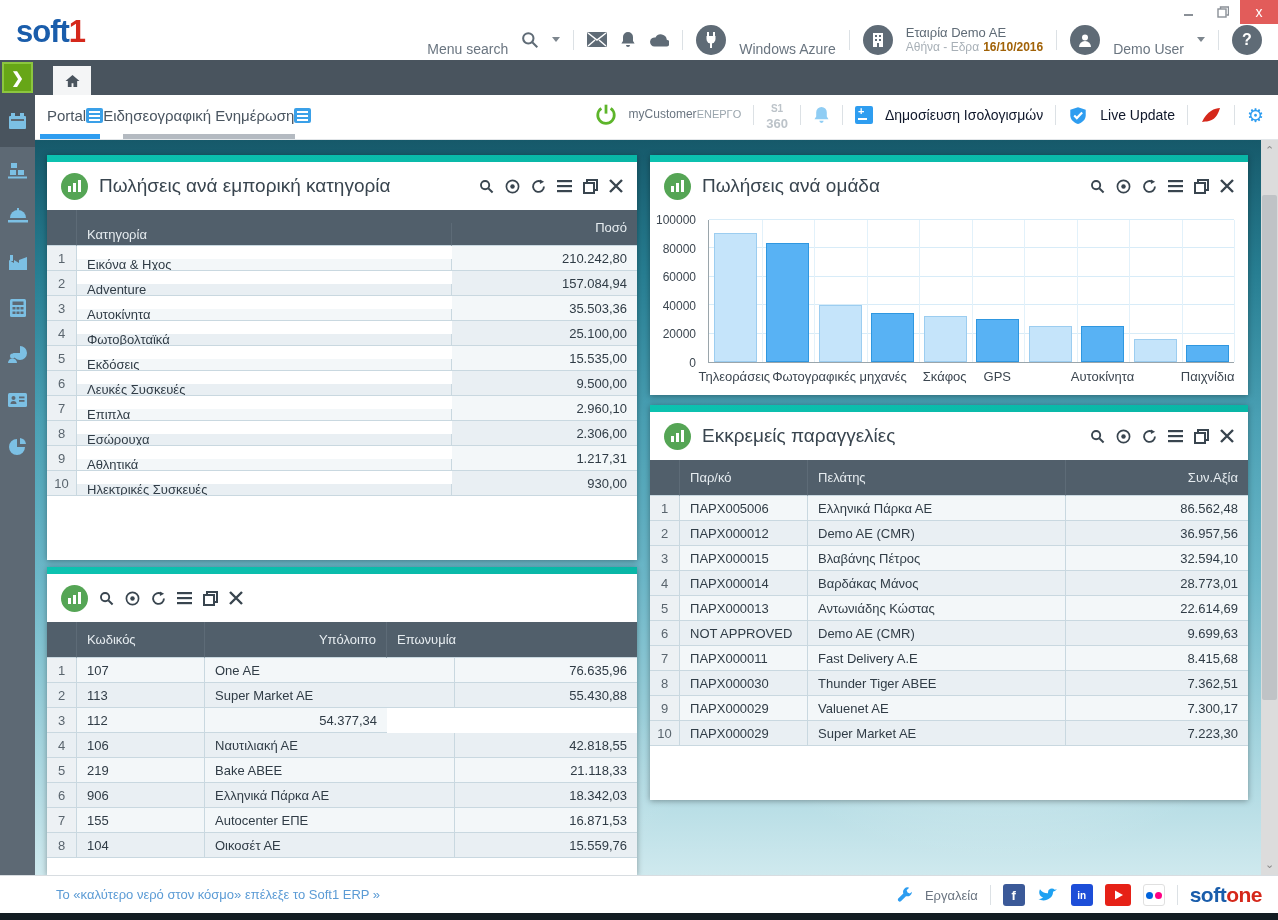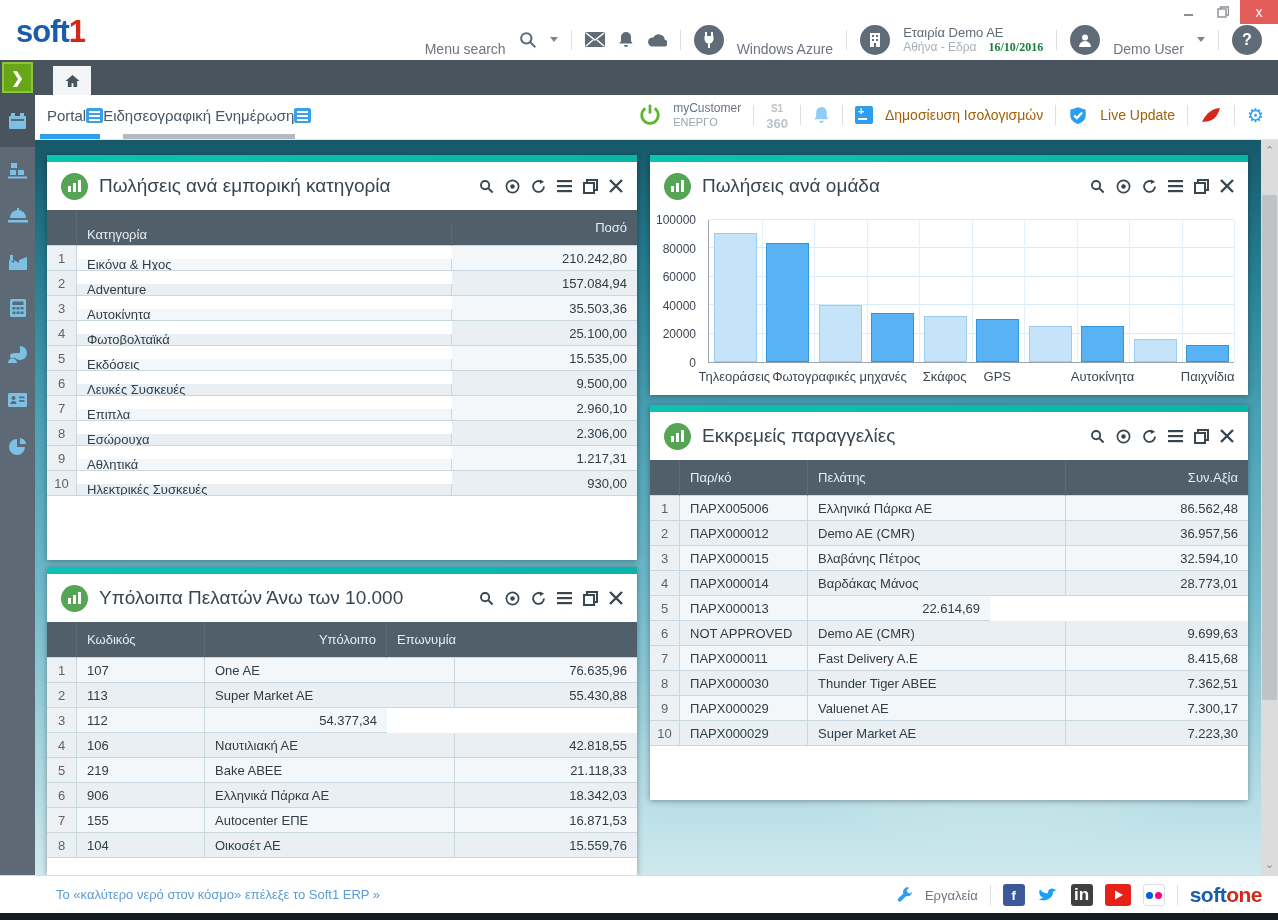--- a/index.html
+++ b/index.html
@@ -15,21 +15,21 @@
   .winctl { position:absolute; right:0; top:0; display:flex; align-items:center; height:24px; }
   .winbtn { width:34px; height:24px; display:flex; align-items:center; justify-content:center; color:#8a9097; font-size:14px; }
   .winbtn.close { background:#e25c5a; color:#fff; width:38px; }
   .topright { position:absolute; right:16px; top:22px; display:flex; align-items:center; gap:13px; }
   .tr-label { font-size:14px; color:#6a7580;margin-top:19px; }
   .gicon { color:#5f6b76; }
   .circ { width:30px; height:30px; border-radius:50%; background:#5f6b76; color:#fff; display:flex; align-items:center; justify-content:center; }
   .company-text { display:flex; flex-direction:column; line-height:1.2; }
   .company-name { font-size:13px; color:#5f6b76; }
   .company-sub { font-size:12px; color:#a8b0b7; }
-  .company-sub b { color:#15803d; font-weight:bold; margin-left:12px;font-family:Liberation Serif, serif; }
+  .company-sub b { color:#a16207; font-weight:bold; margin-left:4px; }
   .caret { width:0; height:0; border-left:4px solid transparent; border-right:4px solid transparent; border-top:5px solid #7d868e; }
   .help-q { font-size:16px; font-weight:bold; }
 
   
   #tabstrip { position:absolute; left:0; top:60px; width:1278px; height:35px; background:#49545e; }
   .toggle-btn { position:absolute; left:2px; top:2px; width:31px; height:31px; background:#67a617; border:2px solid #8cc63f; display:flex; align-items:center; justify-content:center; color:#fff; font-size:15px; font-weight:bold; }
   .home-tab { position:absolute; left:53px; top:6px; width:38px; height:29px; background:#f4f5f6; display:flex; align-items:center; justify-content:center; color:#4a545e; }
 
   
   #sidebar { position:absolute; left:0; top:95px; width:35px; height:780px; background:#5d6974; display:flex; flex-direction:column; }
@@ -39,27 +39,27 @@
   
   #navbar { position:absolute; left:35px; top:95px; width:1243px; height:45px; background:#fff; border-bottom:1px solid #e2e6e9; }
   .nav-left { position:absolute; left:12px; top:0; height:40px; display:flex; align-items:center; }
   .nav-tab { font-size:15px; color:#4a5560; }
   .list-ic { width:17px; height:15px; background:#3aa0e8; border-radius:2px; position:relative; }
   .list-ic:before { content:""; position:absolute; left:3px; top:3px; width:11px; height:2px; background:#fff; box-shadow:0 4px 0 #fff, 0 8px 0 #fff; }
   .underline { position:absolute; bottom:0; height:5px; }
   .underline.blue { left:5px; width:60px; background:#2e9df0; }
   .underline.gray { left:88px; width:172px; background:#b4bac1; }
   .nav-right { position:absolute; right:14px; top:0; height:40px; display:flex; align-items:center; gap:12px; }
-  .stack { display:flex; flex-direction:column; line-height:1.15; }
+  .stack { display:flex; flex-direction:row; line-height:1.15; }
   .stack .l1 { font-size:12px; color:#6a7580; }
   .stack .l2 { font-size:11px; color:#9aa5ad; }
   .s1360 { font-weight:bold; color:#bcc3c9; text-align:center; line-height:1; }
   .s1360 .a { font-size:10px; }
   .s1360 .b { font-size:13px; }
-  .nav-label { font-size:14px; color:#a16207; }
+  .nav-label { font-size:14px; color:#0f172a; }
   .doc-ic { width:18px; height:18px; background:#2e9df0; border-radius:2px; position:relative; }
   .doc-ic:before { content:"+"; position:absolute; left:3px; top:-1px; color:#fff; font-size:11px; font-weight:bold; }
   .doc-ic:after { content:""; position:absolute; left:3px; bottom:4px; width:9px; height:2px; background:#fff; }
   .gear { font-family:"DejaVu Sans", sans-serif; color:#2e9df0; font-size:19px; }
 
   
   #main { position:absolute; left:35px; top:140px; width:1243px; height:735px;
     background:linear-gradient(180deg,#16596a 0%,#277e92 18%,#4son 0,#4aa0b4 38%,#6db8c9 60%,#a4d4de 82%,#cfe9ee 100%);
     background:linear-gradient(180deg,#16596a 0%,#277e92 18%,#4aa0b4 38%,#6db8c9 60%,#a4d4de 82%,#cfe9ee 100%);
     overflow:hidden; }
@@ -116,21 +116,21 @@
   .xtick { position:absolute; transform:translateX(-50%); font-size:13px; color:#3c4650; white-space:nowrap; }
 
   
   #footer { position:absolute; left:0; top:875px; width:1278px; height:38px; background:#fff; border-top:1px solid #d8dde1; }
   .foot-link { position:absolute; left:48px; top:11px; font-size:13px; color:#5b9bd5;margin-left:8px; }
   .foot-right { position:absolute; right:16px; top:7px; display:flex; align-items:center; gap:12px; }
   .tools-label { font-size:13px; color:#6a7480; }
   .soc { width:22px; height:22px; border-radius:3px; display:flex; align-items:center; justify-content:center; color:#fff; font-weight:bold; font-size:13px; }
   .soc.fb { background:#3b5998; }
   .soc.tw { background:#fff; color:#1da1f2; }
-  .soc.li { background:#404040; font-size:17px; }
+  .soc.li { background:#1d4ed8; font-size:10px; }
   .soc.yt { background:#e62117; width:26px; }
   .soc.fl { background:#fff; border:1px solid #e0e0e0; gap:2px; }
   .dot { width:7px; height:7px; border-radius:50%; }
   .softone { font-size:21px; font-weight:bold; letter-spacing:-0.5px; color:#1a5dab; }
   .softone .red { color:#d5281b; }
   #bottomstrip { position:absolute; left:0; top:913px; width:1278px; height:7px; background:#131c22; }
 </style>
 </head>
 <body>
 
@@ -642,20 +642,21 @@
           </div>
           <div class="t-row alt">
             <div class="t-cell c0">4</div>
             <div class="t-cell c1">ΠΑΡΧ000014</div>
             <div class="t-cell c2">Βαρδάκας Μάνος</div>
             <div class="t-cell c3">28.773,01</div>
           </div>
           <div class="t-row">
             <div class="t-cell c0">5</div>
             <div class="t-cell c1">ΠΑΡΧ000013</div>
+            <div class="t-cell c2">Αντωνιάδης Κώστας</div>
             <div class="t-cell c3">22.614,69</div>
           </div>
           <div class="t-row alt">
             <div class="t-cell c0">6</div>
             <div class="t-cell c1">NOT APPROVED</div>
             <div class="t-cell c2">Demo AE (CMR)</div>
             <div class="t-cell c3">9.699,63</div>
           </div>
           <div class="t-row">
             <div class="t-cell c0">7</div>
@@ -688,21 +689,20 @@
   <div class="panel" id="panel-bal">
     <div class="strip"></div>
     <div class="phead">
       <span class="pbadge">
         <svg width="13" height="12" viewBox="0 0 13 12">
             <rect x="0" y="6" width="3" height="6" fill="#fff"></rect>
             <rect x="5" y="3" width="3" height="9" fill="#fff"></rect>
             <rect x="10" y="0" width="3" height="12" fill="#fff"></rect>
           </svg>
       </span>
-      <span class="ptitle">Υπόλοιπα Πελατών Άνω των 10.000</span>
       <span class="picons">
         <span>
             <svg width="15" height="15" viewBox="0 0 16 16">
               <circle cx="6.5" cy="6.5" r="4.4" fill="none" stroke="currentColor" stroke-width="2"></circle>
               <line x1="10" y1="10" x2="14.5" y2="14.5" stroke="currentColor" stroke-width="2.2"></line>
             </svg>
           </span>
         <span>
             <svg width="15" height="15" viewBox="0 0 16 16">
               <circle cx="8" cy="8" r="6.5" fill="none" stroke="currentColor" stroke-width="1.8"></circle>

